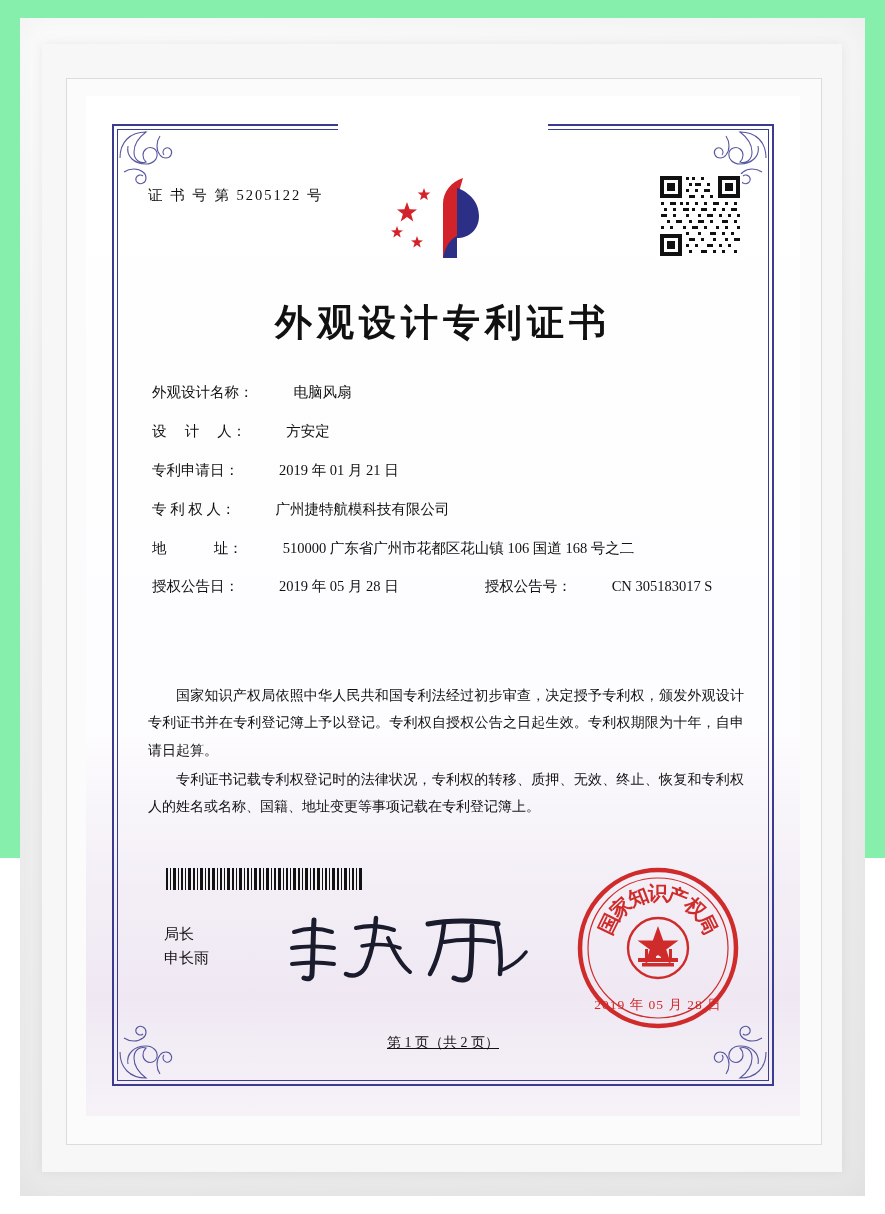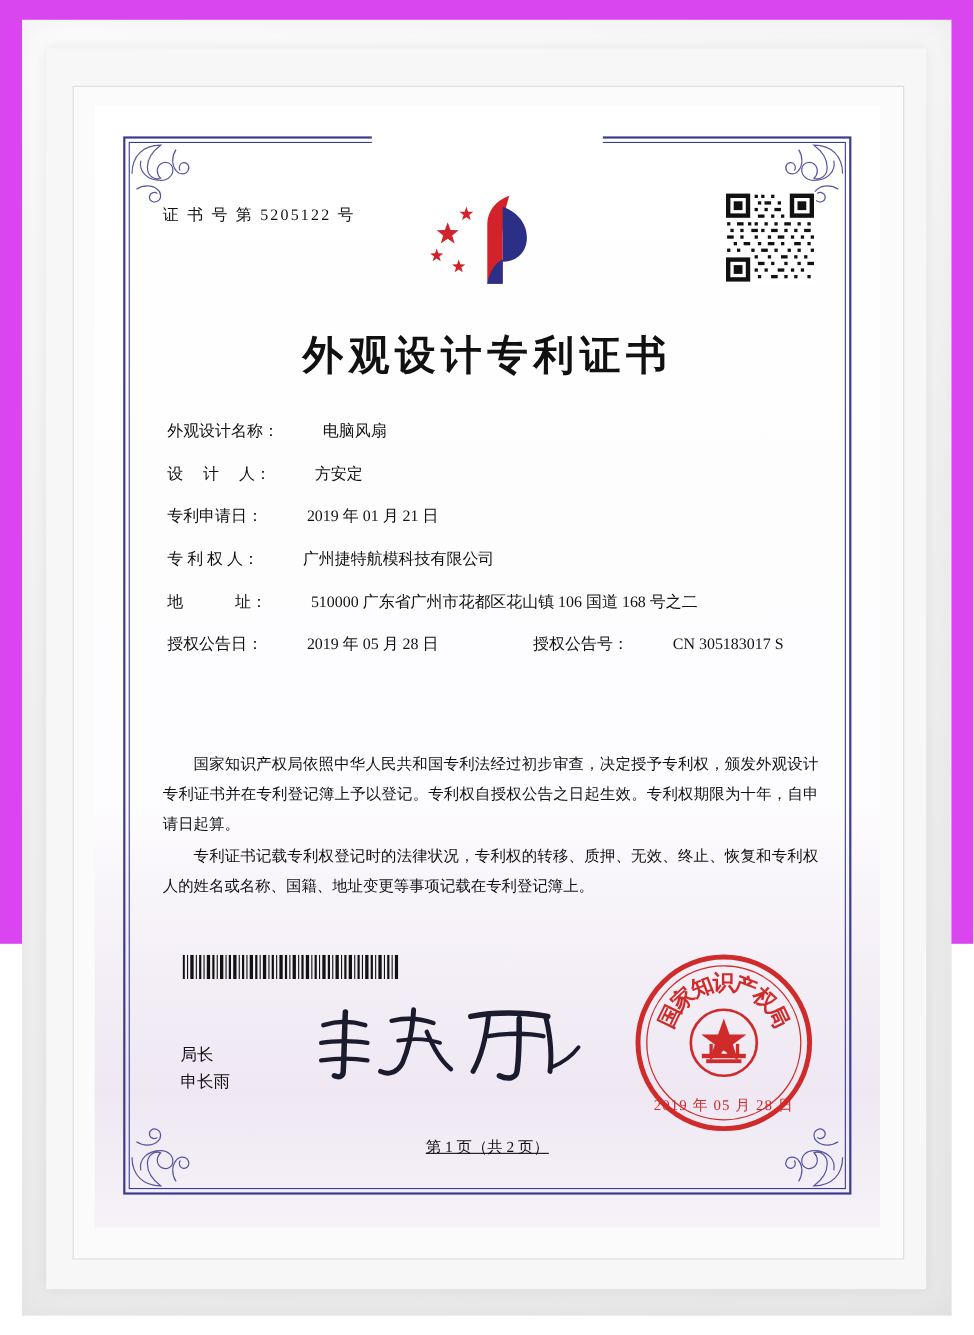--- a/index.html
+++ b/index.html
@@ -12,21 +12,21 @@
     height: 1214px;
     font-family: "Liberation Serif", "DejaVu Serif", serif;
     overflow: hidden;
   }
 
   
   .page {
     position: relative;
     width: 885px;
     height: 858px;
-    background: #d946ef;
+    background: #86efac;
     box-sizing: border-box;
   }
 
   
   .scan-frame {
     position: absolute;
     left: 20px; top: 18px;
     width: 845px; height: 1178px;
     background: linear-gradient(160deg,#fdfdfd 0%,#f2f2f2 45%,#e9e9e9 100%);
     box-shadow: inset 0 0 40px rgba(0,0,0,0.05);
@@ -181,21 +181,21 @@
     left: 80px;
     top: 772px;
     width: 196px;
     height: 22px;
   }
 
   
   .sig-label {
     position: absolute;
     left: 78px;
-    top: 852px;
+    top: 826px;
     font-size: 15px;
     line-height: 1.6;
     color: #111;
   }
   .sig-hand {
     position: absolute;
     left: 190px;
     top: 812px;
     width: 270px;
     height: 80px;

